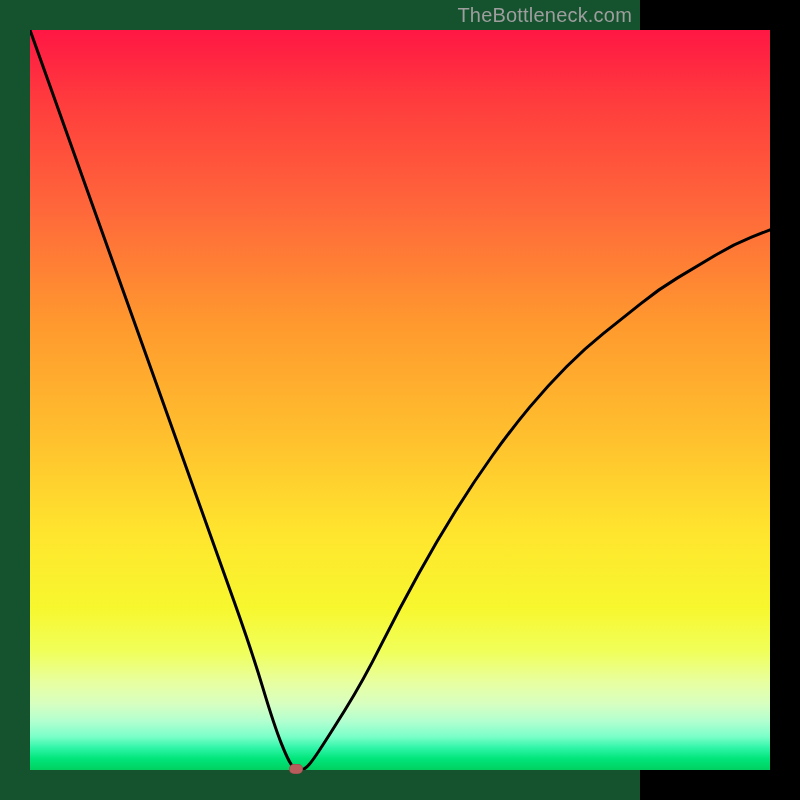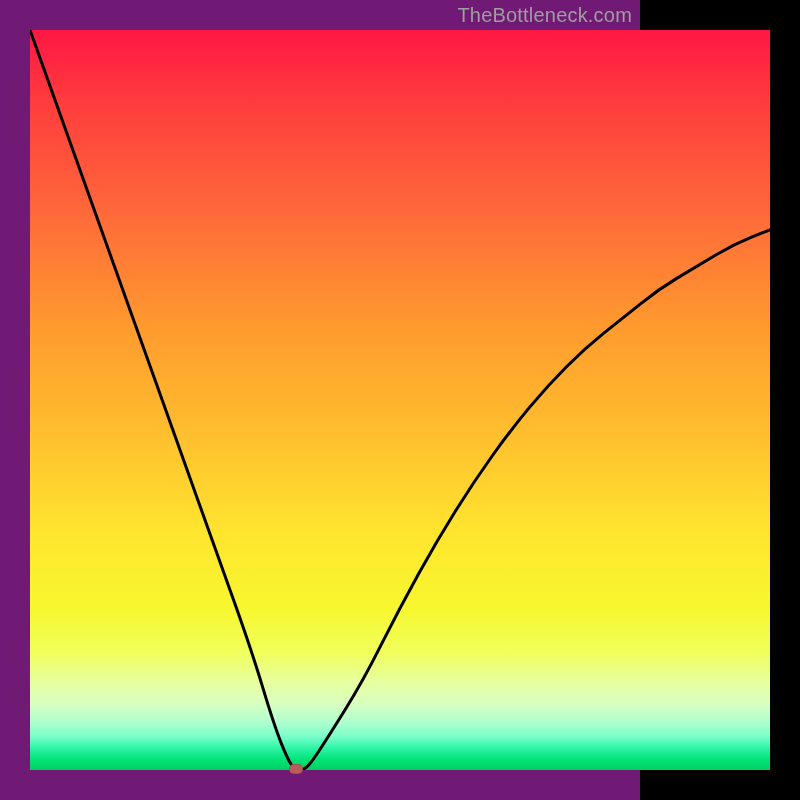--- a/index.html
+++ b/index.html
@@ -10,21 +10,21 @@
     background: #000;
     overflow: hidden;
     font-family: Arial, Helvetica, sans-serif;
   }
   .frame {
     position: absolute;
     top: 0;
     left: 0;
     width: 640px;
     height: 800px;
-    background: #701a75;
+    background: #14532d;
   }
   .plot-area {
     position: absolute;
     top: 30px;
     left: 30px;
     width: 740px;
     height: 740px;
     background: linear-gradient(
       to bottom,
       #ff1744 0%,

